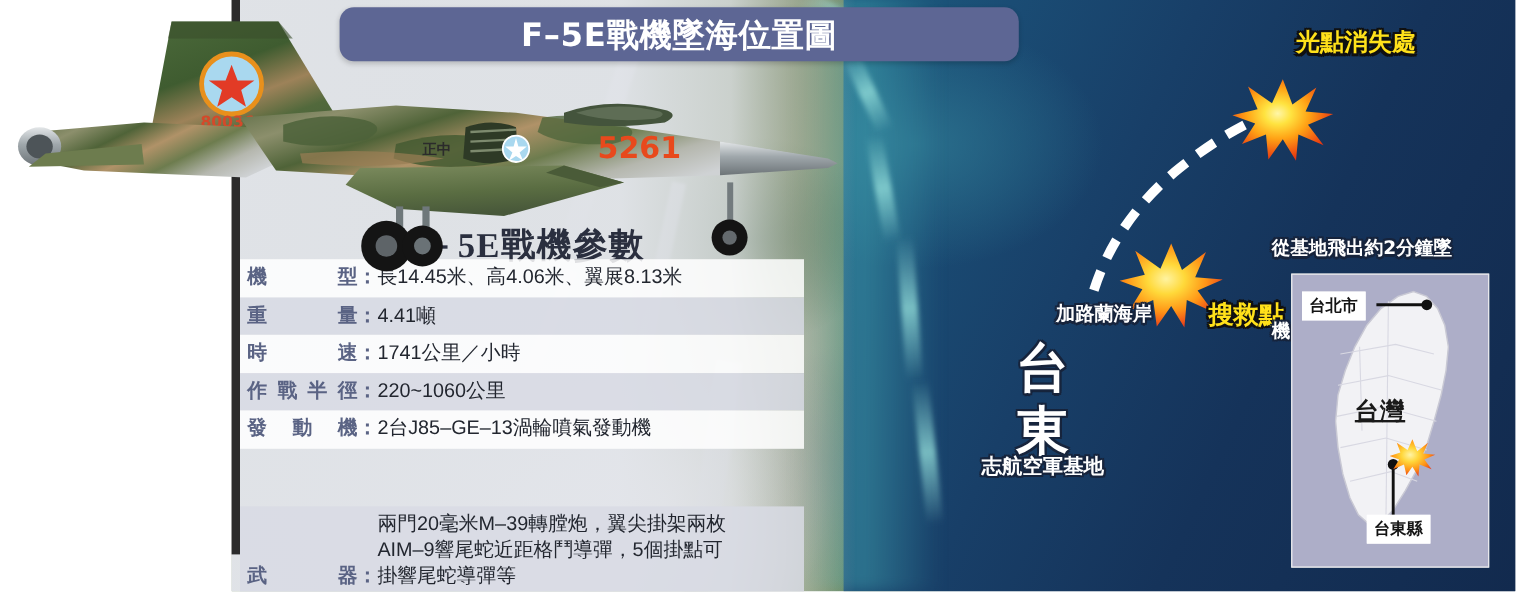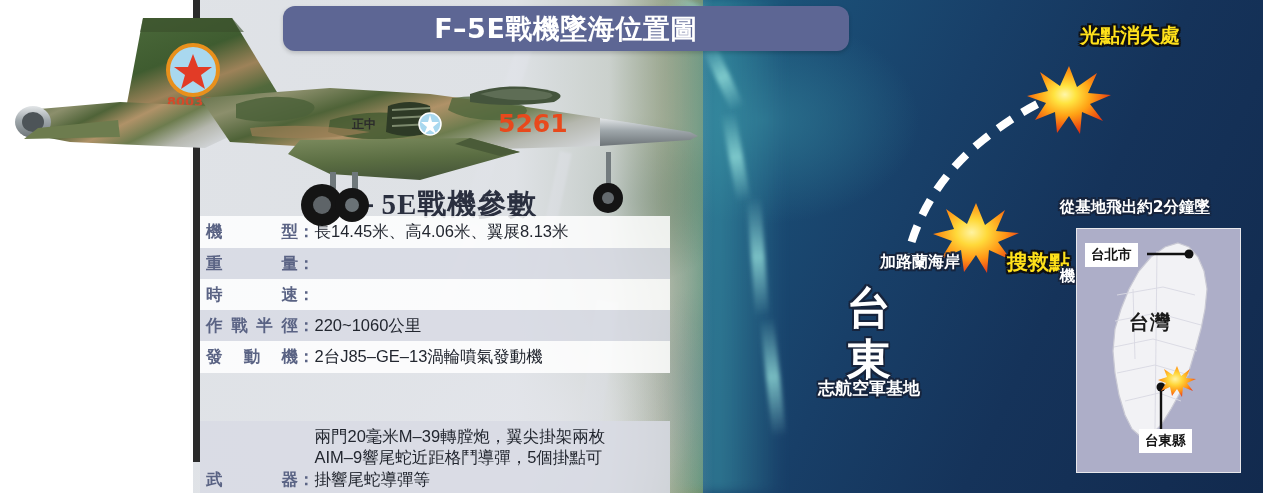--- a/index.html
+++ b/index.html
@@ -167,25 +167,26 @@
   }
   .inset-label {
     position: absolute; background: #ffffff;
     font-size: 13.5px; font-weight: bold; color: #141414;
     font-family: "DejaVu Sans", "Liberation Sans", sans-serif;
     padding: 2px 5px; white-space: pre; border: 1px solid #ffffff;
   }
   #inset-taipei { left: 8px; top: 14px; }
   #inset-taitung { left: 62px; top: 200px; }
   #inset-taiwan {
-    position: absolute; left: 52px; top: 80px;
+    position: absolute; left: 52px; top: 100px;
     font-size: 20px; font-weight: bold; color: #1a1a1a;
     font-family: "DejaVu Sans", "Liberation Sans", sans-serif;
     letter-spacing: 1px;
     text-shadow: 0 0 2px rgba(255,255,255,.8);
+    text-decoration: underline;
   }
 
   svg { display: block; }
 </style>
 </head>
 <body>
 
 <div id="root">
 
   <div class="map-area">
@@ -260,24 +261,26 @@
 
   <div class="spec-rows">
     <div class="spec-row alt">
       <div class="spec-label">機　　型</div>
       <div class="spec-colon">：</div>
       <div class="spec-value">長14.45米、高4.06米、翼展8.13米</div>
     </div>
     <div class="spec-row base">
       <div class="spec-label">重　　量</div>
       <div class="spec-colon">：</div>
+      <div class="spec-value">4.41噸</div>
     </div>
     <div class="spec-row alt">
       <div class="spec-label">時　　速</div>
       <div class="spec-colon">：</div>
+      <div class="spec-value">1741公里／小時</div>
     </div>
     <div class="spec-row base">
       <div class="spec-label">作戰半徑</div>
       <div class="spec-colon">：</div>
       <div class="spec-value">220~1060公里</div>
     </div>
     <div class="spec-row alt">
       <div class="spec-label">發 動 機</div>
       <div class="spec-colon">：</div>
       <div class="spec-value">2台J85–GE–13渦輪噴氣發動機</div>

